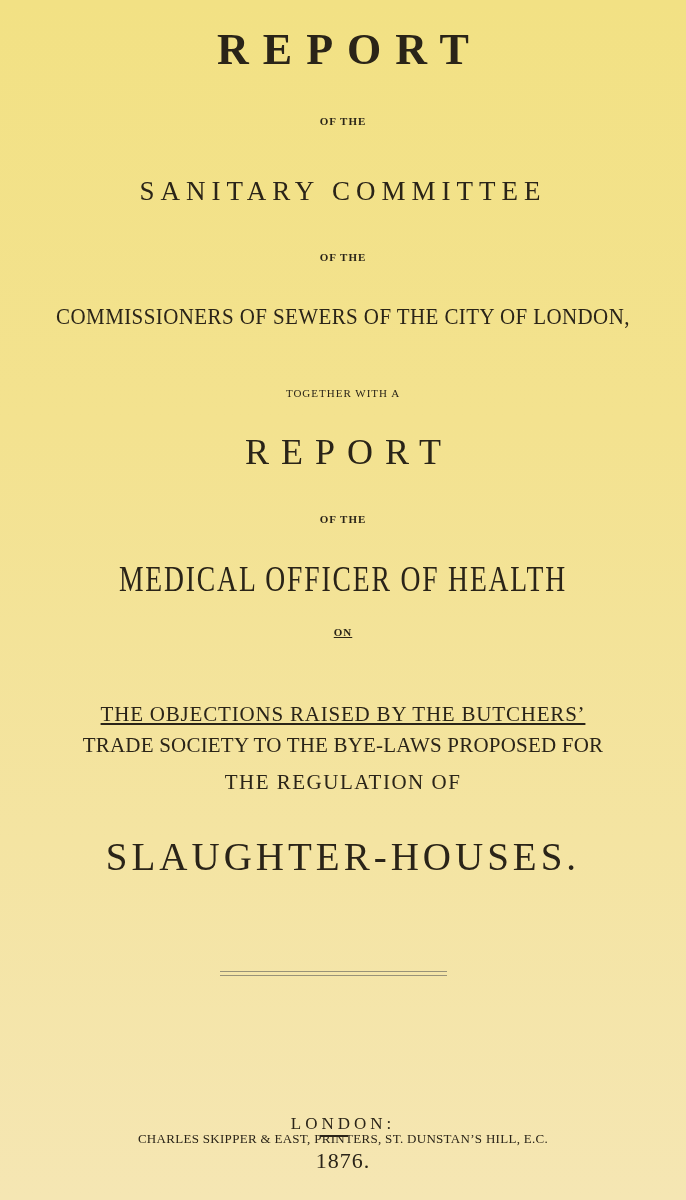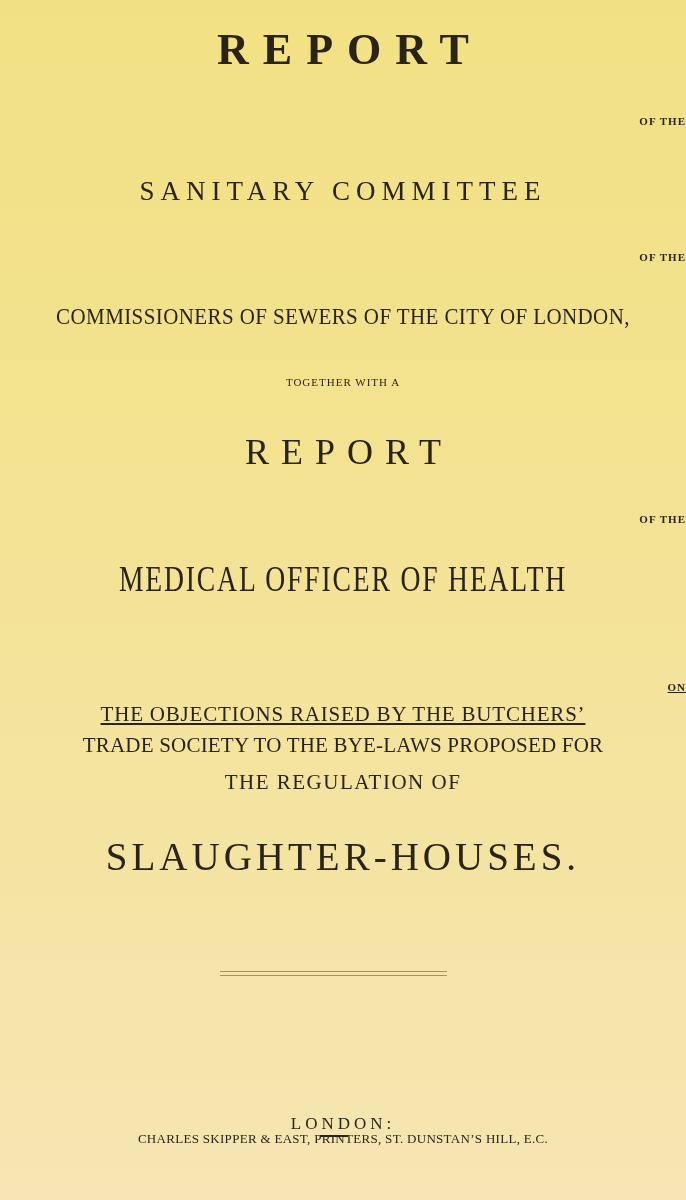--- a/index.html
+++ b/index.html
@@ -32,52 +32,51 @@
       font-size: 44px;
       font-weight: bold;
       letter-spacing: 14px;
       padding-left: 14px;
       box-sizing: border-box;
     }
     .small-bold {
       font-size: 11px;
       font-weight: bold;
       letter-spacing: 1px;
-      text-align: right;
     }
     .of-the-1 { top: 116px; }
     .sanitary {
       top: 178px;
       font-size: 27px;
       letter-spacing: 6px;
       transform: scaleY(1.05);
     }
     .of-the-2 { top: 252px; }
     .commissioners {
       top: 306px;
       font-size: 21px;
       letter-spacing: 0.4px;
       transform: scaleY(1.1);
     }
-    .together { top: 377px; font-size: 11px; letter-spacing: 1px; text-align: center; }
+    .together { top: 388px; font-size: 11px; letter-spacing: 1px; text-align: center; }
     .report-2 {
       top: 434px;
       font-size: 36px;
       letter-spacing: 12px;
       padding-left: 12px;
       box-sizing: border-box;
     }
     .of-the-3 { top: 514px; }
     .medical {
       top: 564px;
       font-size: 30px;
       letter-spacing: 2px;
       transform: scaleX(0.92) scaleY(1.2);
     }
-    .on { top: 682px; text-decoration: underline; }
+    .on { top: 627px; text-decoration: underline; }
     .objections { top: 704px; font-size: 21px; letter-spacing: 0.8px; text-decoration: underline; }
     .trade { top: 735px; font-size: 21px; letter-spacing: 0.2px; }
     .regulation { top: 772px; font-size: 21px; letter-spacing: 1.5px; }
     .slaughter {
       top: 836px;
       font-size: 39px;
       letter-spacing: 4px;
       transform: scaleY(1.05);
     }
     .rule {
@@ -132,13 +131,14 @@
   <div class="line objections">THE OBJECTIONS RAISED BY THE BUTCHERS’</div>
   <div class="line trade">TRADE SOCIETY TO THE BYE-LAWS PROPOSED FOR</div>
   <div class="line regulation">THE REGULATION OF</div>
   <div class="line slaughter">SLAUGHTER-HOUSES.</div>
 
   <div class="rule"></div>
 
   <div class="line london">LONDON:</div>
   <div class="line printers">CHARLES SKIPPER &amp; EAST, PRINTERS, ST. DUNSTAN’S HILL, E.C.</div>
   <div class="short-rule"></div>
+  <div class="line year">1876.</div>
 </div>
 
 </body></html>

